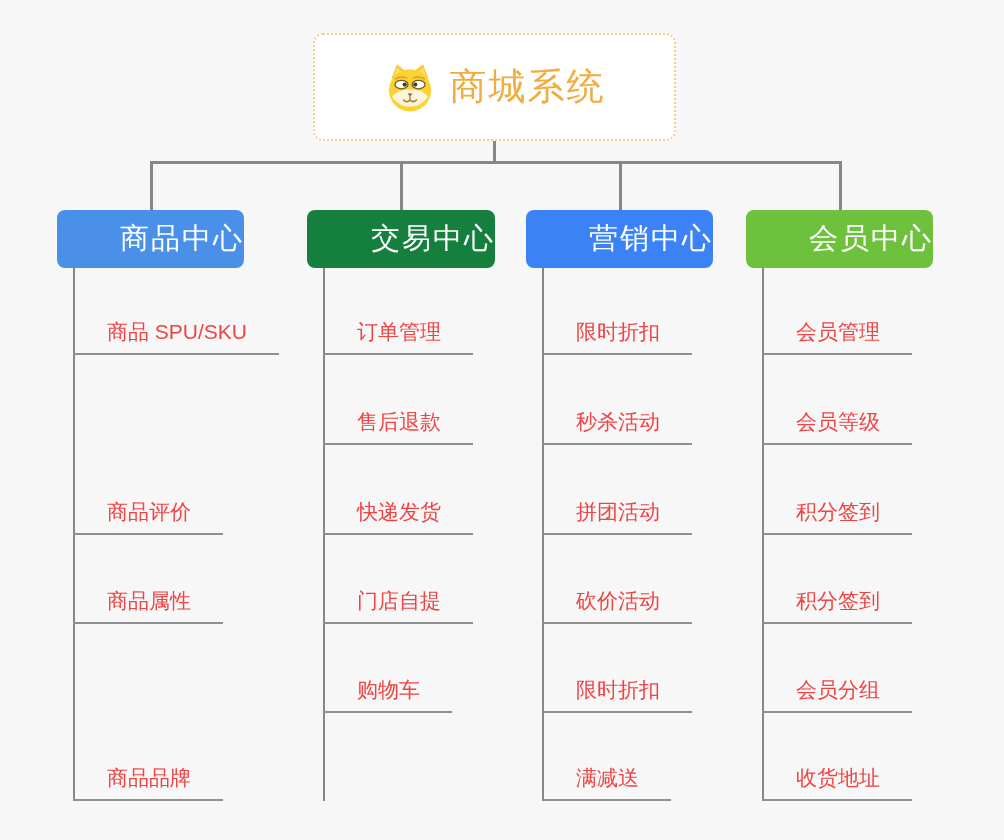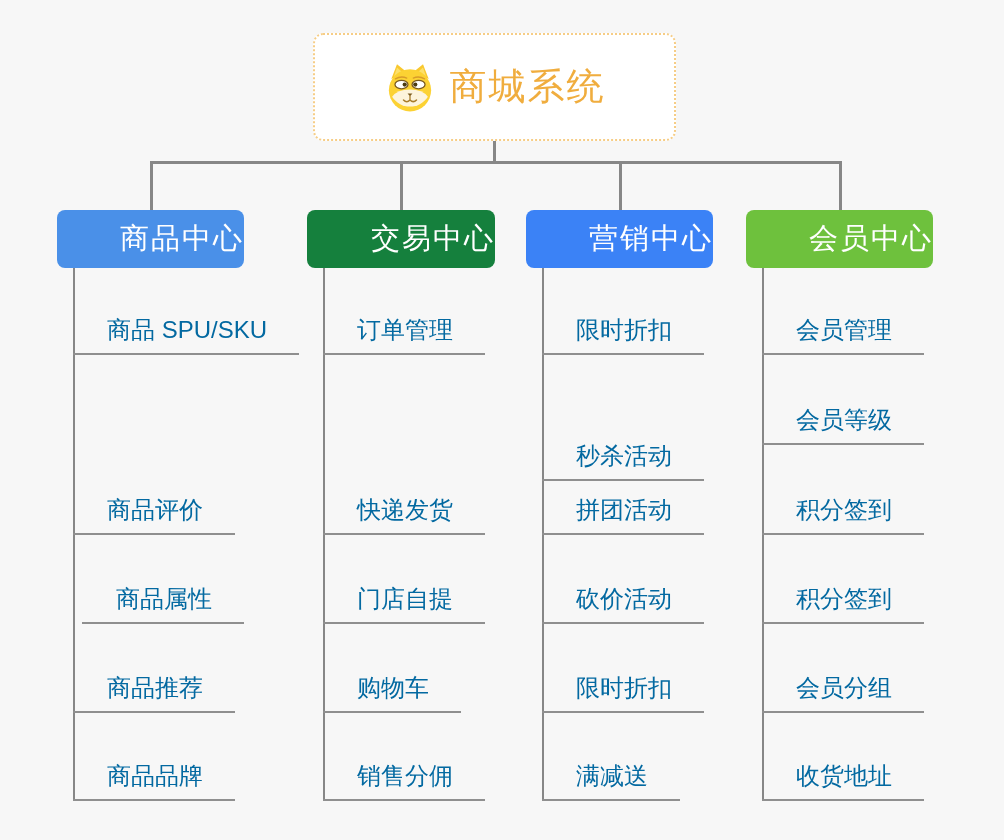--- a/index.html
+++ b/index.html
@@ -45,23 +45,23 @@
     cursor:pointer;
     font-family:Liberation Mono, monospace;
   }
   
   .item{
     position:absolute;
     height:42px;
     box-sizing:border-box;
     border-bottom:2px solid #8f8f8f;
     padding:0 32px 7px 34px;
-    display:flex;align-items:center;
-    font-size:24px;
-    color:#0369a1;
+    display:flex;align-items:flex-end;
+    font-size:21px;
+    color:#ef4444;
     white-space:nowrap;
     cursor:pointer;
   }
 </style>
 </head>
 <body style="background: rgb(247, 247, 247);">
 
 <div id="canvas">
 
   <div class="root">
@@ -99,66 +99,63 @@
 <div class="cline" style="left: 73px; top: 268px; width: 2px; height: 533px; background: rgb(135, 135, 135);"></div>
   <div class="item" style="left: 73px; top: 313px;">
     <span class="item-label">商品 SPU/SKU</span>
   </div>
 
 
   <div class="item" style="left: 73px; top: 493px;">
     <span class="item-label">商品评价</span>
   </div>
 
-  <div class="item" style="left: 73px; top: 582px; margin-left: 9px;">
+  <div class="item" style="left: 73px; top: 582px;">
     <span class="item-label">商品属性</span>
   </div>
 
-  <div class="item" style="left: 73px; top: 671px;">
-    <span class="item-label">商品推荐</span>
-  </div>
 
   <div class="item" style="left: 73px; top: 759px;">
     <span class="item-label">商品品牌</span>
   </div>
 
   <div class="cat" style="left: 307px; width: 188px; background: #15803d;">
     <span class="cat-label">交易中心</span>
   </div>
 <div class="cline" style="left: 323px; top: 268px; width: 2px; height: 533px; background: rgb(135, 135, 135);"></div>
   <div class="item" style="left: 323px; top: 313px;">
     <span class="item-label">订单管理</span>
   </div>
 
+  <div class="item" style="left: 323px; top: 403px;">
+    <span class="item-label">售后退款</span>
+  </div>
 
   <div class="item" style="left: 323px; top: 493px;">
     <span class="item-label">快递发货</span>
   </div>
 
   <div class="item" style="left: 323px; top: 582px;">
     <span class="item-label">门店自提</span>
   </div>
 
   <div class="item" style="left: 323px; top: 671px;">
     <span class="item-label">购物车</span>
   </div>
 
-  <div class="item" style="left: 323px; top: 759px;">
-    <span class="item-label">销售分佣</span>
-  </div>
 
   <div class="cat" style="left: 526px; width: 187px; background: #3b82f6;">
     <span class="cat-label">营销中心</span>
   </div>
 <div class="cline" style="left: 542px; top: 268px; width: 2px; height: 533px; background: rgb(135, 135, 135);"></div>
   <div class="item" style="left: 542px; top: 313px;">
     <span class="item-label">限时折扣</span>
   </div>
 
-  <div class="item" style="left: 542px; top: 403px; margin-top: 36px;">
+  <div class="item" style="left: 542px; top: 403px;">
     <span class="item-label">秒杀活动</span>
   </div>
 
   <div class="item" style="left: 542px; top: 493px;">
     <span class="item-label">拼团活动</span>
   </div>
 
   <div class="item" style="left: 542px; top: 582px;">
     <span class="item-label">砍价活动</span>
   </div>

